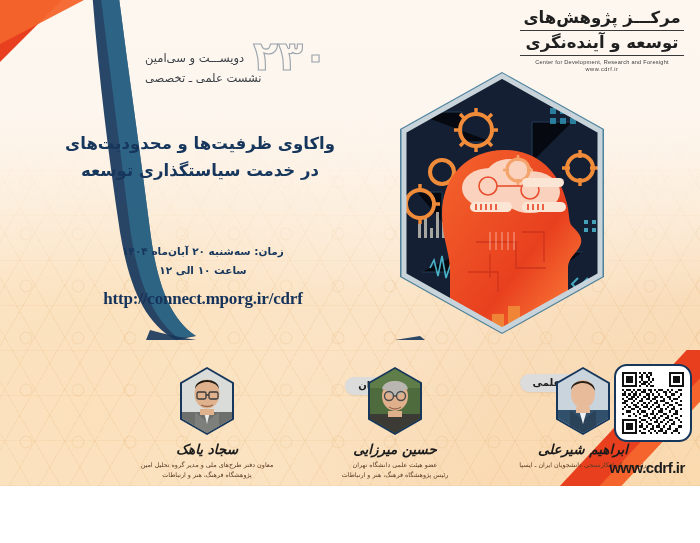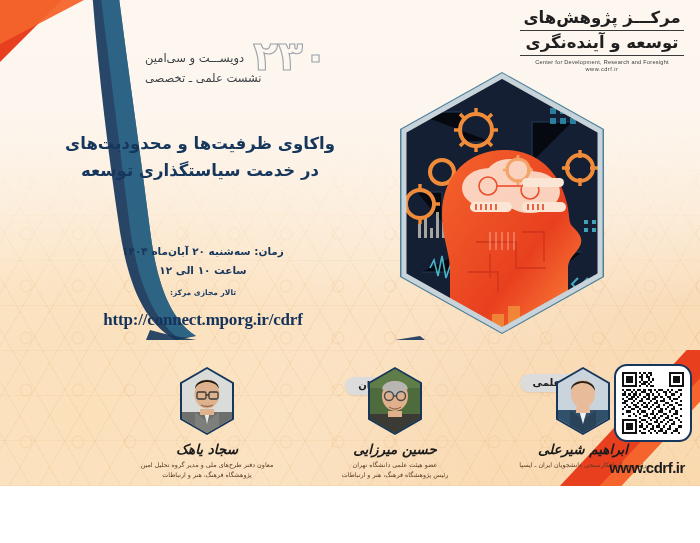--- a/index.html
+++ b/index.html
@@ -221,21 +221,20 @@
   </div>
 
   <div class="title">
     <span>واکاوی ظرفیت‌ها و محدودیت‌های</span>
     <span>در خدمت سیاستگذاری توسعه</span>
   </div>
 
   <div class="meta">
     <div class="when">زمان: سه‌شنبه ۲۰ آبان‌ماه ۱۴۰۴</div>
     <div class="hours">ساعت ۱۰ الی ۱۲</div>
-    <div class="hallLabel">تالار مجازی مرکز:</div>
     <div class="url">http://connect.mporg.ir/cdrf</div>
   </div>
 
   <div class="hero">
     <svg width="260" height="262" viewBox="0 0 260 262">
       <defs>
         <clipPath id="hexclip">
           <path d="M130,6 L226,60 L226,202 L130,256 L34,202 L34,60 Z"></path>
         </clipPath>
         <linearGradient id="headgrad" x1="0" y1="0" x2="1" y2="1">

